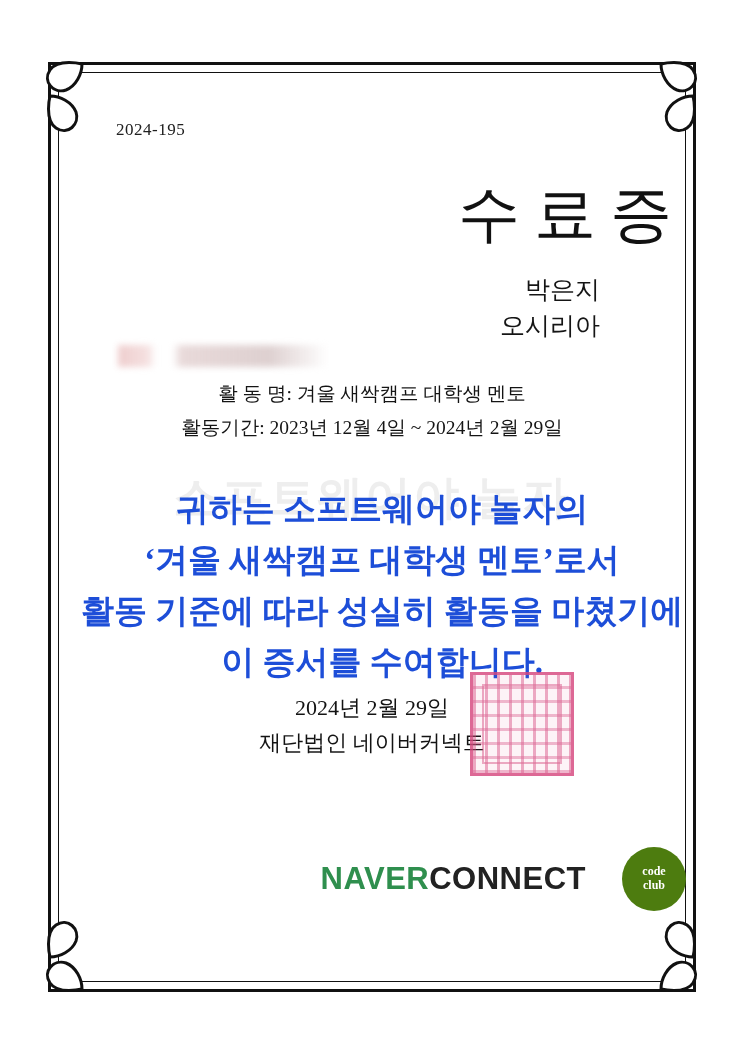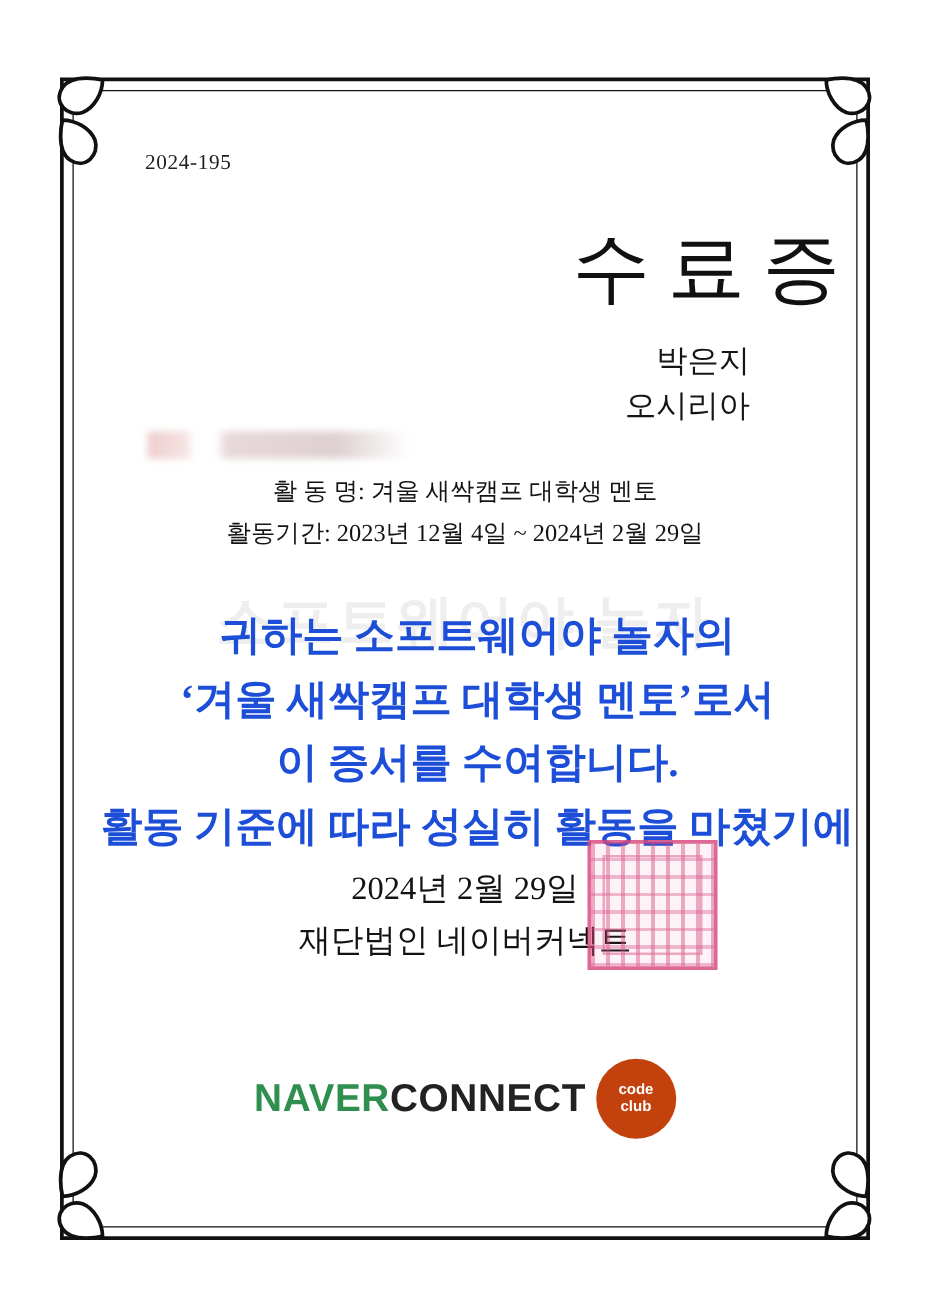--- a/index.html
+++ b/index.html
@@ -148,21 +148,21 @@
     color: #1d4ed8;
     margin-left: 20px;
   }
 
   .date-block {
     position: absolute;
     left: 0;
     right: 0;
     top: 618px;
     text-align: center;
-    font-size: 26px;
+    font-size: 22px;
     line-height: 1.6;
     color: #131313;
   }
 
   
   .seal {
     position: absolute;
     left: 412px;
     top: 600px;
     width: 104px;
@@ -182,43 +182,43 @@
     border: 2px solid rgba(214,72,126,.55);
   }
 
   
   .footer {
     position: absolute;
     left: 0; right: 0;
     top: 775px;
     display: flex;
     align-items: center;
-    justify-content: center;
-    gap: 8px;
+    justify-content: flex-end;
+    gap: 36px;
   }
   .naver-logo {
     font-family: "Liberation Sans", sans-serif;
     font-size: 31px;
     font-weight: 700;
     letter-spacing: .5px;
     white-space: nowrap;
   }
   .naver-logo .n1 { color: #2f8f4e; }
   .naver-logo .n2 { color: #222; }
   .code-club {
     width: 64px;
     height: 64px;
     border-radius: 50%;
-    background: #c2410c;
+    background: #4d7c0f;
     color: #fff;
     display: flex;
     flex-direction: column;
     align-items: center;
     justify-content: center;
-    font-family: Liberation Sans, sans-serif;
+    font-family: Liberation Serif, serif;
     font-size: 12px;
     font-weight: 700;
     line-height: 1.15;
   }
   .code-club span { display: block; }
 </style>
 </head>
 <body>
 
 <div class="cert">
@@ -267,22 +267,22 @@
     <div class="meta">
       <div>활 동 명: 겨울 새싹캠프 대학생 멘토</div>
       <div>활동기간: 2023년 12월 4일 ~ 2024년 2월 29일</div>
     </div>
 
     <div class="watermark">소프트웨어야 놀자</div>
 
     <div class="body-text">
       <div>귀하는 소프트웨어야 놀자의</div>
       <div>‘겨울 새싹캠프 대학생 멘토’로서</div>
+      <div>활동 기준에 따라 성실히 활동을 마쳤기에</div>
       <div>이 증서를 수여합니다.</div>
-      <div>활동 기준에 따라 성실히 활동을 마쳤기에</div>
     </div>
 
     <div class="date-block">
       <div>2024년 2월 29일</div>
       <div>재단법인 네이버커넥트</div>
     </div>
 
     <div class="seal"></div>
 
     <div class="footer">

